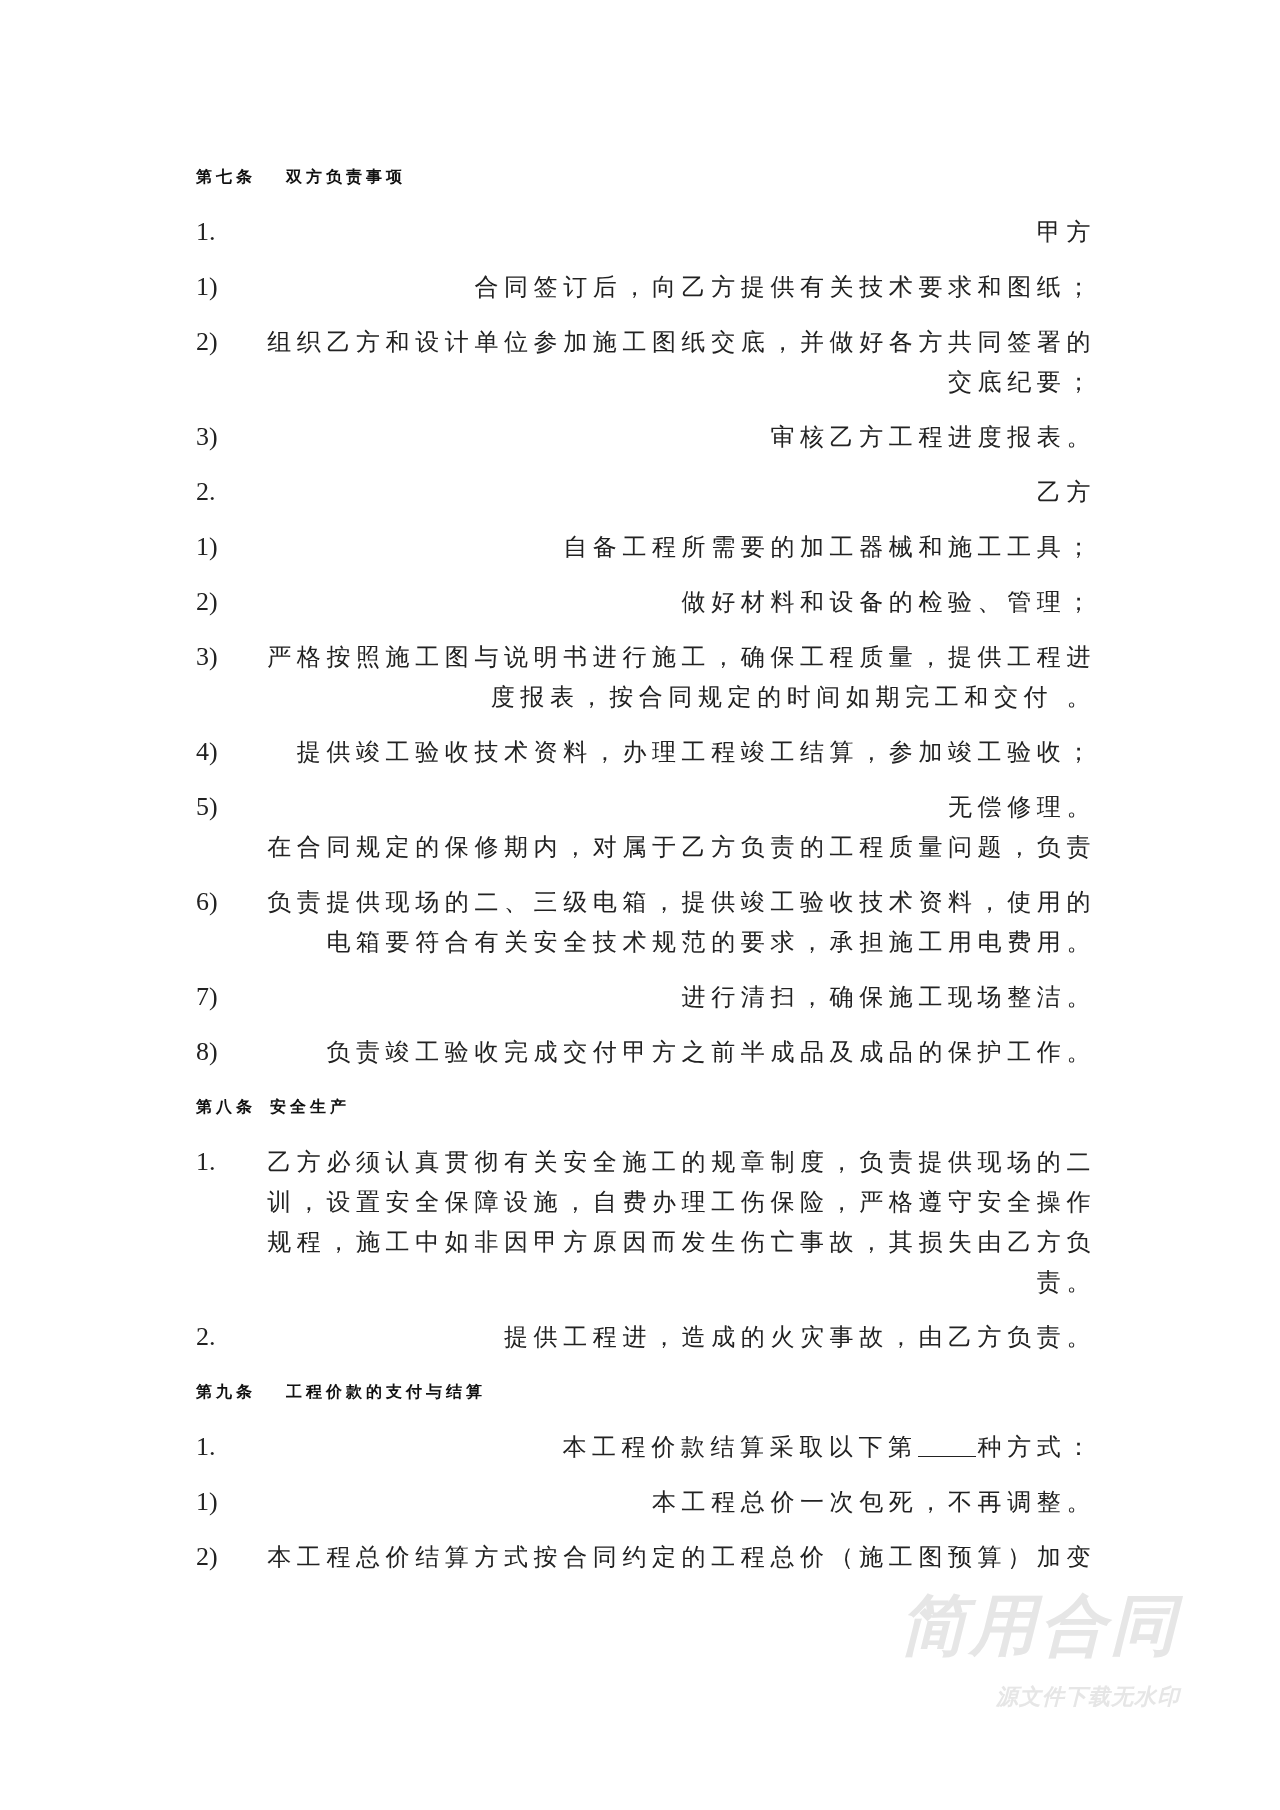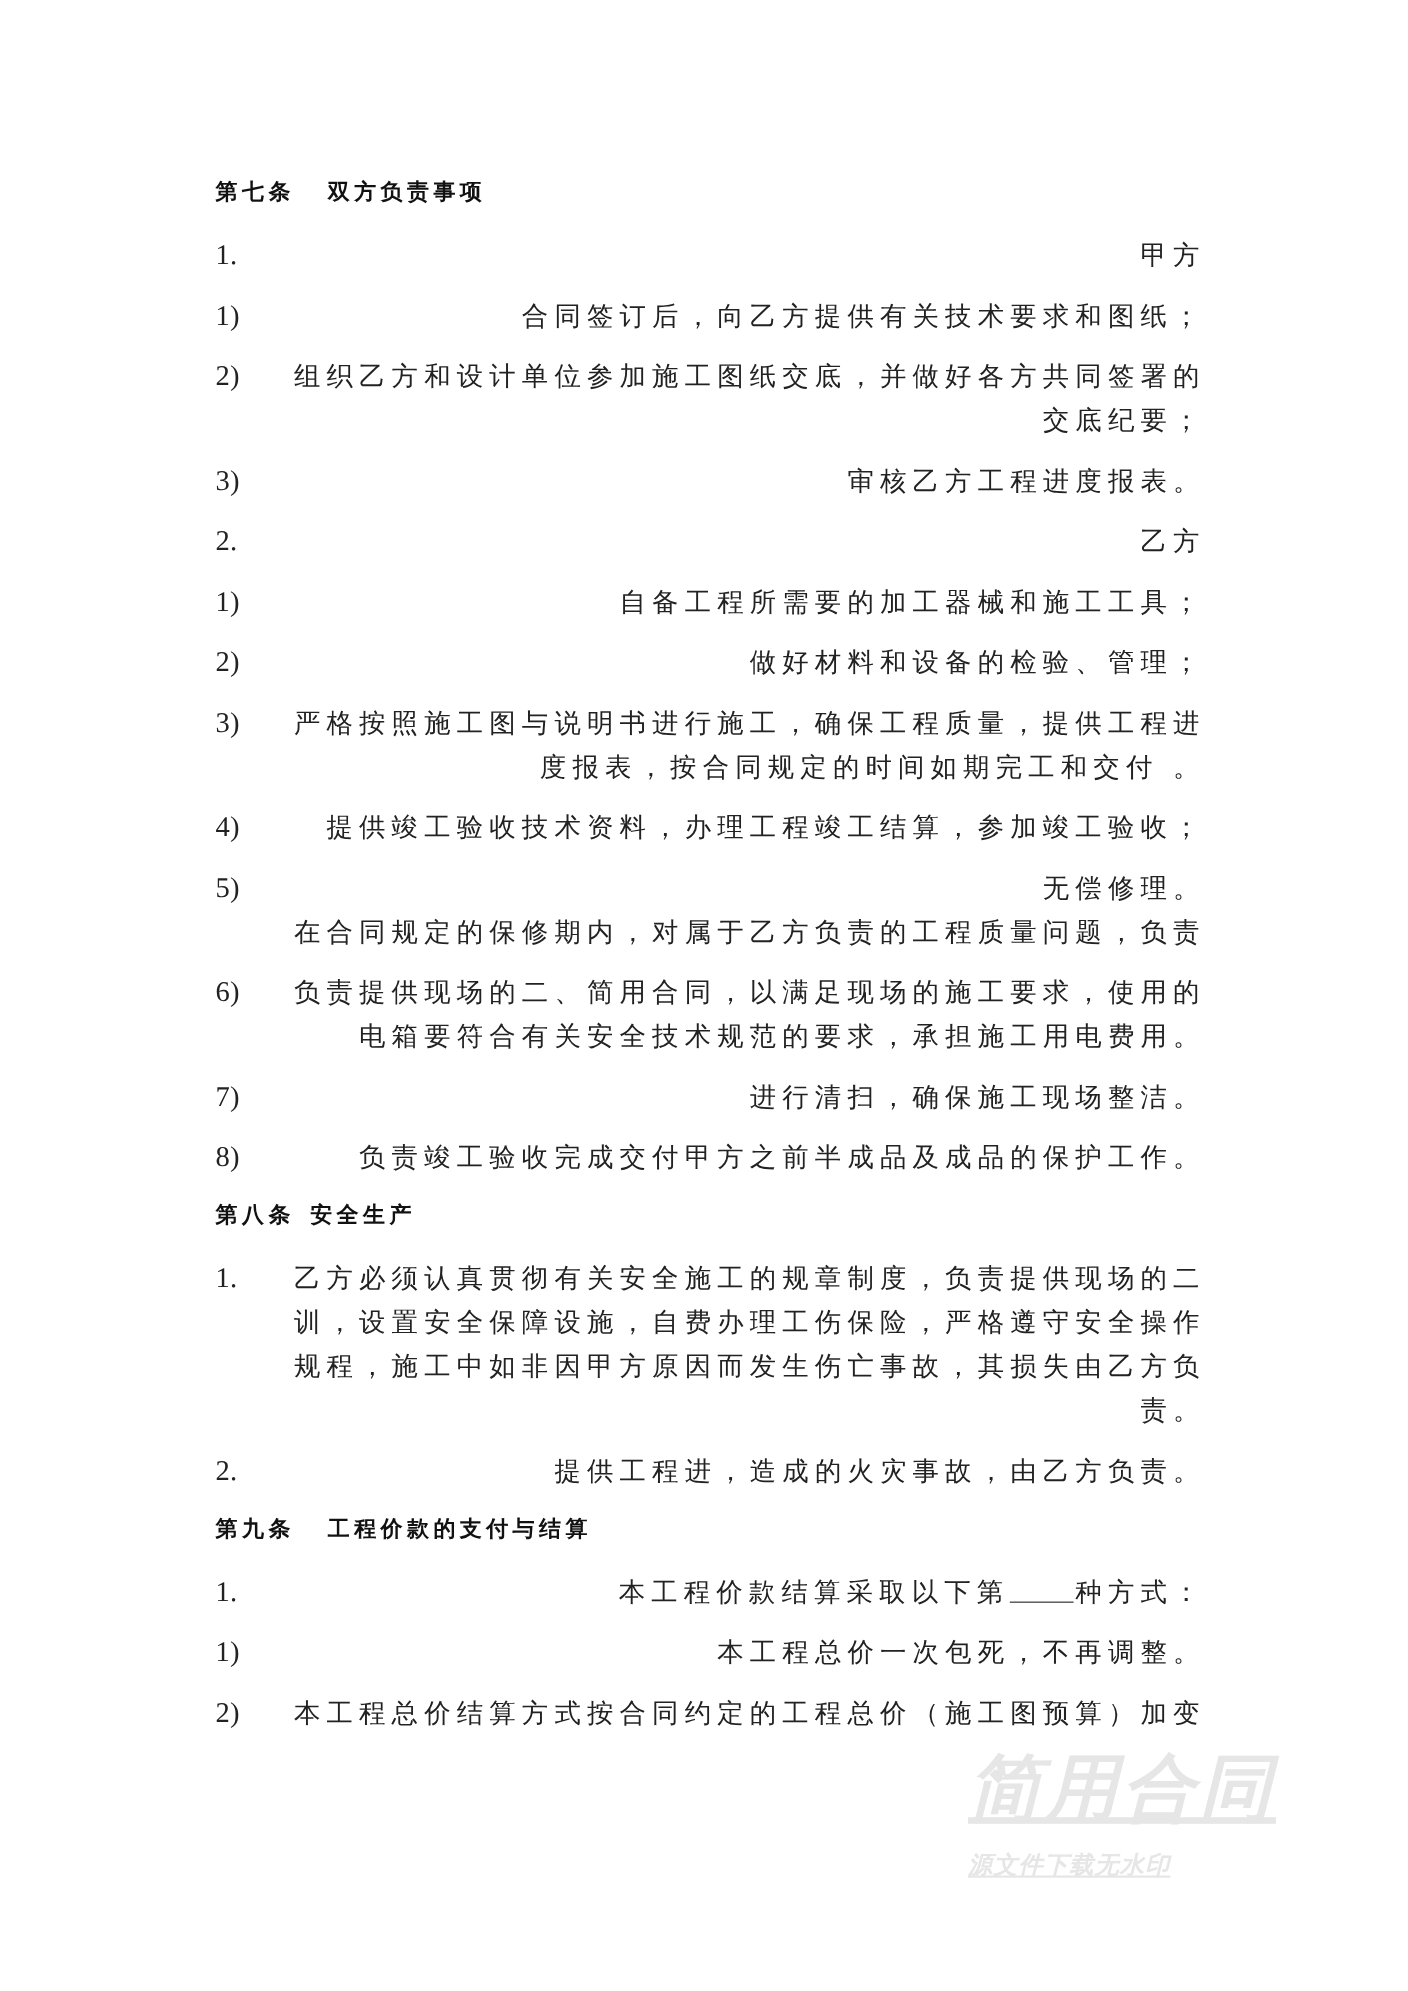--- a/index.html
+++ b/index.html
@@ -15,23 +15,23 @@
     font-family: "DejaVu Serif", "Liberation Serif", serif;
     color: #1a1a1a;
   }
   .page {
     position: absolute;
     left: 196px;
     top: 157px;
     width: 900px;
   }
   .heading {
-    font-family: Liberation Mono, monospace;
+    font-family: Liberation Serif, serif;
     font-weight: bold;
-    font-size: 20px;
+    font-size: 16px;
     line-height: 40px;
     height: 40px;
     letter-spacing: 4px;
     margin-bottom: 15px;
     white-space: nowrap;
     color: #111;
   }
   .heading .h-num { display: inline-block; }
   .heading .h-title { display: inline-block; }
   .heading.wide .h-title { margin-left: 30px; }
@@ -60,28 +60,27 @@
     width: 58px;
     border-bottom: 1.5px solid #222;
     height: 24px;
     vertical-align: -2px;
     margin: 0 2px 0 0;
   }
   .watermark {
     position: absolute;
     left: 880px;
     width: 300px;
-    text-align: left;
+    text-align: right;
     color: #e6e6e6;
     font-family: "DejaVu Sans", "Liberation Sans", sans-serif;
     font-weight: bold;
     font-style: italic;
     white-space: nowrap;
     pointer-events: none;
-    text-decoration: underline;
   }
   .wm-main {
     top: 1592px;
     font-size: 66px;
     line-height: 68px;
     letter-spacing: 4px;
   }
   .wm-sub {
     top: 1678px;
     font-size: 22px;
@@ -135,21 +134,21 @@
     <span class="num">4)</span>
     <span class="line">提供竣工验收技术资料，办理工程竣工结算，参加竣工验收；</span>
   </div>
   <div class="item">
     <span class="num">5)</span>
     <span class="line">无偿修理。</span>
     <span class="line">在合同规定的保修期内，对属于乙方负责的工程质量问题，负责</span>
   </div>
   <div class="item">
     <span class="num">6)</span>
-    <span class="line">负责提供现场的二、简用合同，以满足现场的施工要求，使用的</span>
+    <span class="line">负责提供现场的二、三级电箱，提供竣工验收技术资料，使用的</span>
     <span class="line">电箱要符合有关安全技术规范的要求，承担施工用电费用。</span>
   </div>
   <div class="item">
     <span class="num">7)</span>
     <span class="line">进行清扫，确保施工现场整洁。</span>
   </div>
   <div class="item">
     <span class="num">8)</span>
     <span class="line">负责竣工验收完成交付甲方之前半成品及成品的保护工作。</span>
   </div>

